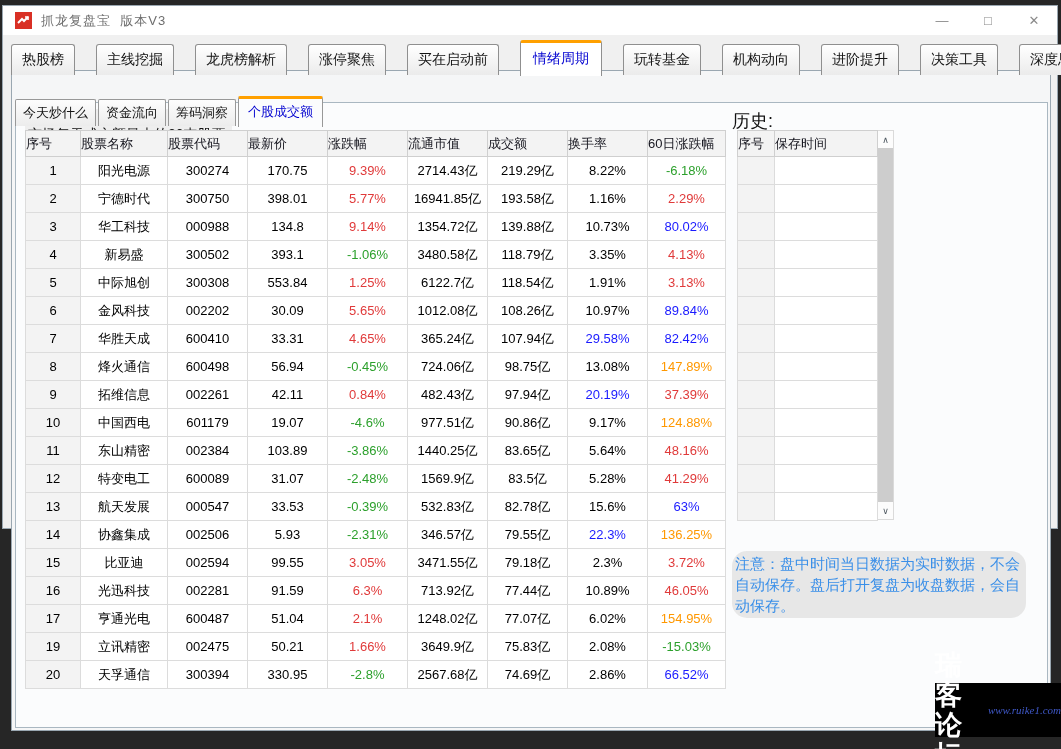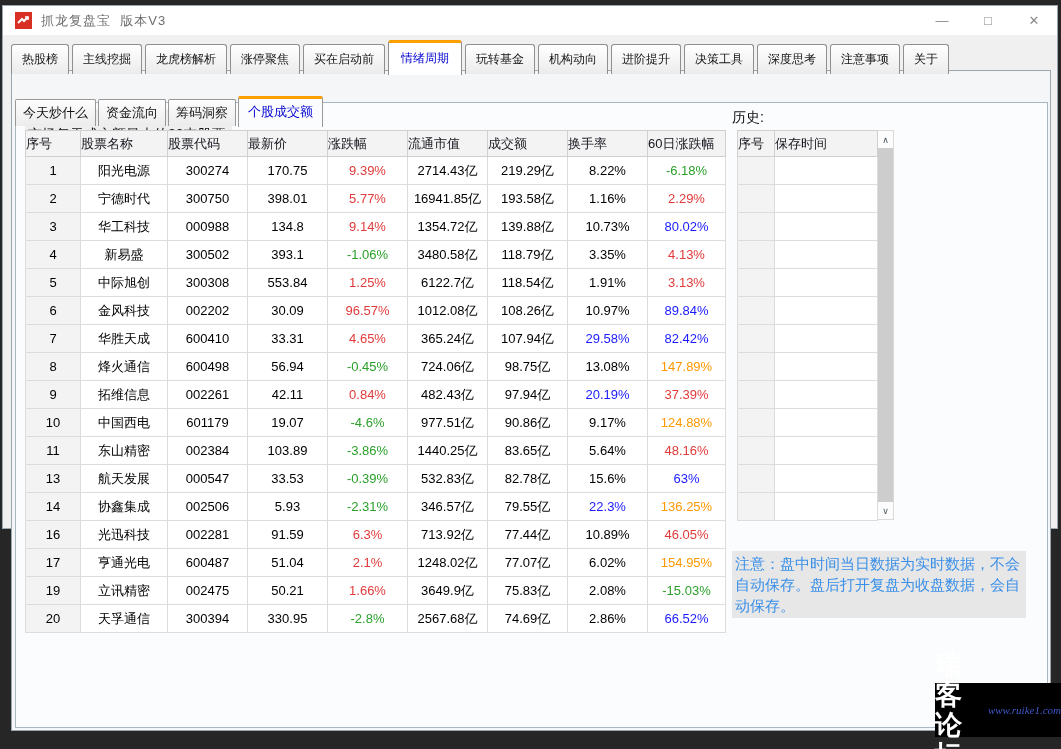--- a/index.html
+++ b/index.html
@@ -17,21 +17,21 @@
   }
   
   .titlebar { height:29px; background:#ffffff; display:flex; align-items:center; padding-left:12px; }
   .appicon { width:17px; height:17px; background:#d93025; display:flex; align-items:center; justify-content:center; }
   .apptitle { margin-left:9px; font-size:13px; color:#6e6e6e; letter-spacing:1px; }
   .winbtns { margin-left:auto; display:flex; height:29px; }
   .winbtn { width:46px; height:29px; display:flex; align-items:center; justify-content:center; color:#8a8a8a; font-size:13px; cursor:default; }
   
   .tabs1 { position:absolute; left:8px; top:34px; display:flex; align-items:flex-end; z-index:5; }
   .tab1 {
-    padding:6px 10px 6px; margin-right:3px; font-size:12px; color:#141414;
+    padding:6px 10px 6px; margin-right:21px; font-size:14px; color:#141414;
     background:linear-gradient(#ffffff, #ebebeb);
     border:1px solid #8f8f8f; border-bottom:none; border-radius:3px 3px 0 0;
     white-space:nowrap;
   }
   .tab1.sel {
     background:#ffffff; color:#0000d0;
     border-top:3px solid #ffa000; padding:7px 12px 8px; margin-bottom:-1px;
   }
   
   .page1 { position:absolute; left:8px; top:64px; width:1040px; height:661px; background:#f5f6f7; border:1px solid #9aa7b1; }
@@ -52,29 +52,29 @@
   table { border-collapse:collapse; table-layout:fixed; background:#fff; font-size:13px; }
   th { height:26px; background:#f3f3f3; font-weight:normal; color:#15151e; border:1px solid #cfcfcf; text-align:left; }
   td { height:28px; text-align:center; border:1px solid #dcdcdc; color:#000; overflow:hidden; white-space:nowrap; }
   td.seqcell { background:#f3f3f3; }
   .maintable { position:absolute; left:9px; top:27px; width:700px; border:1px solid #b2b2b2; }
   .maintable col.c0{width:55px}.maintable col.c1{width:87px}.maintable col.c2{width:80px}
   .maintable col.c3{width:80px}.maintable col.c4{width:80px}.maintable col.c5{width:80px}
   .maintable col.c6{width:80px}.maintable col.c7{width:80px}.maintable col.c8{width:78px}
   .c-red{color:#e03a3a}.c-green{color:#2ca02c}.c-blue{color:#1a1aff}.c-orange{color:#ff9800}.c-black{color:#000}
   
-  .histlabel { position:absolute; left:716px; top:6px; font-size:14px; color:#111; }
+  .histlabel { position:absolute; left:716px; top:6px; font-size:18px; color:#111; }
   .histwrap { position:absolute; left:721px; top:27px; display:flex; }
   .histtable { width:140px; border:1px solid #b2b2b2; }
   .histtable col.h0{width:37px}.histtable col.h1{width:103px}
   .sb { width:16px; height:390px; background:#efefef; border:1px solid #dadada; border-left:none; display:flex; flex-direction:column; }
   .sb-btn { height:17px; background:#fcfcfc; display:flex; align-items:center; justify-content:center; color:#4e5860; font-size:9px; }
   .sb-thumb { flex:1; background:#cdcdcd; }
   
-  .note { position:absolute; left:716px; top:448px; width:294px; font-size:15px; line-height:21px; color:#3a8fe8; background:#e7e7e7; padding:2px 3px; }
+  .note { position:absolute; left:716px; top:448px; width:294px; font-size:15px; line-height:21px; color:#3a8fe8; background:#e7e7e7; padding:2px 3px;border-radius:15px; }
   
   .watermark { position:absolute; left:935px; top:683px; width:126px; height:54px; background:#000; z-index:20;
     display:flex; flex-direction:row; align-items:center; justify-content:center; }
   .wm1 { color:#fff; font-size:27px; font-weight:bold; letter-spacing:1px; line-height:30px; }
   .wm2 { color:#3f58c8; font-size:11px; font-family:"Liberation Serif", serif; font-style:italic; line-height:12px; }
 </style>
 </head>
 <body>
 
 <div id="window">
@@ -200,21 +200,21 @@
               <td>6122.7亿</td>
               <td>118.54亿</td>
               <td class="c-black">1.91%</td>
               <td class="c-red">3.13%</td>
             </tr>
             <tr>
               <td class="seqcell">6</td>
               <td>金风科技</td>
               <td>002202</td>
               <td>30.09</td>
-              <td class="c-red">96.57%</td>
+              <td class="c-red">5.65%</td>
               <td>1012.08亿</td>
               <td>108.26亿</td>
               <td class="c-black">10.97%</td>
               <td class="c-blue">89.84%</td>
             </tr>
             <tr>
               <td class="seqcell">7</td>
               <td>华胜天成</td>
               <td>600410</td>
               <td>33.31</td>
@@ -262,40 +262,62 @@
               <td>东山精密</td>
               <td>002384</td>
               <td>103.89</td>
               <td class="c-green">-3.86%</td>
               <td>1440.25亿</td>
               <td>83.65亿</td>
               <td class="c-black">5.64%</td>
               <td class="c-red">48.16%</td>
             </tr>
             <tr>
+              <td class="seqcell">12</td>
+              <td>特变电工</td>
+              <td>600089</td>
+              <td>31.07</td>
+              <td class="c-green">-2.48%</td>
+              <td>1569.9亿</td>
+              <td>83.5亿</td>
+              <td class="c-black">5.28%</td>
+              <td class="c-red">41.29%</td>
+            </tr>
+            <tr>
               <td class="seqcell">13</td>
               <td>航天发展</td>
               <td>000547</td>
               <td>33.53</td>
               <td class="c-green">-0.39%</td>
               <td>532.83亿</td>
               <td>82.78亿</td>
               <td class="c-black">15.6%</td>
               <td class="c-blue">63%</td>
             </tr>
             <tr>
               <td class="seqcell">14</td>
               <td>协鑫集成</td>
               <td>002506</td>
               <td>5.93</td>
               <td class="c-green">-2.31%</td>
               <td>346.57亿</td>
               <td>79.55亿</td>
               <td class="c-blue">22.3%</td>
               <td class="c-orange">136.25%</td>
+            </tr>
+            <tr>
+              <td class="seqcell">15</td>
+              <td>比亚迪</td>
+              <td>002594</td>
+              <td>99.55</td>
+              <td class="c-red">3.05%</td>
+              <td>3471.55亿</td>
+              <td>79.18亿</td>
+              <td class="c-black">2.3%</td>
+              <td class="c-red">3.72%</td>
             </tr>
             <tr>
               <td class="seqcell">16</td>
               <td>光迅科技</td>
               <td>002281</td>
               <td>91.59</td>
               <td class="c-red">6.3%</td>
               <td>713.92亿</td>
               <td>77.44亿</td>
               <td class="c-black">10.89%</td>

